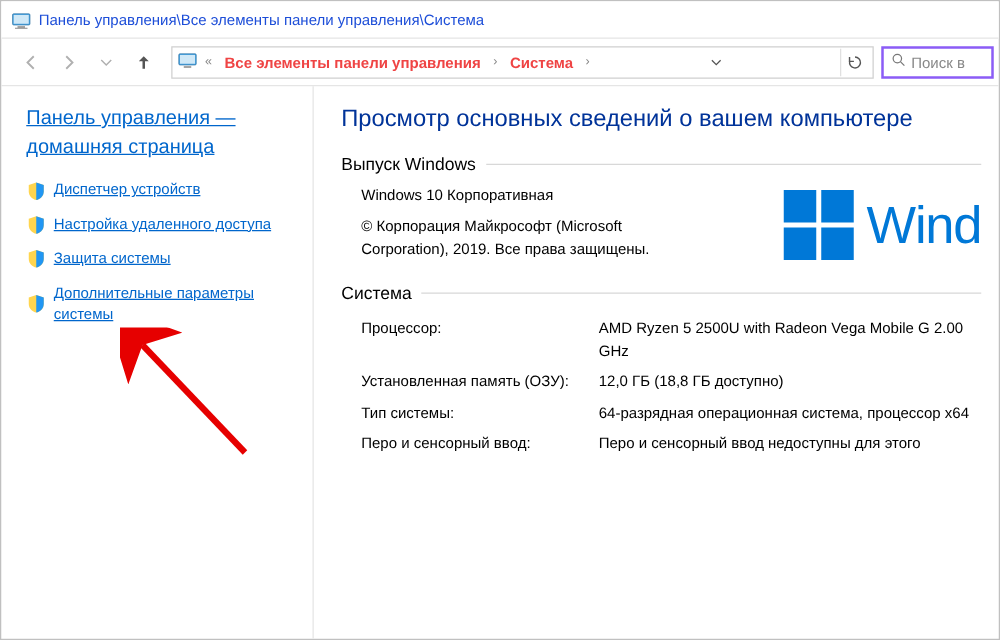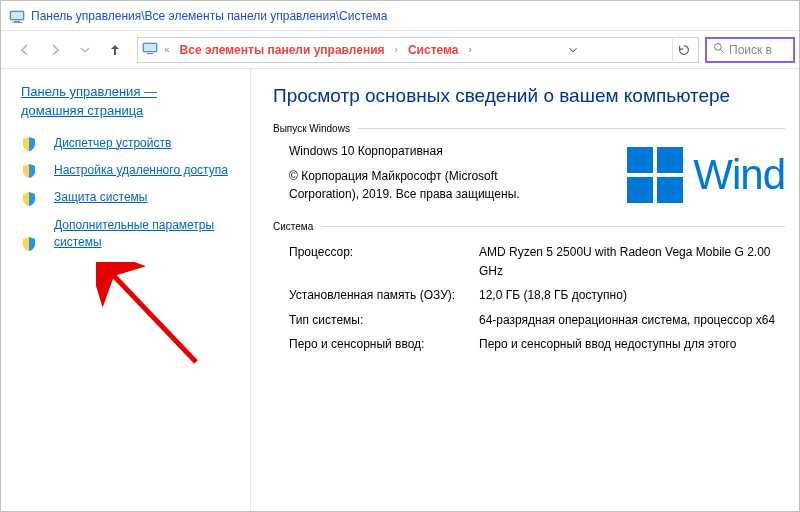--- a/index.html
+++ b/index.html
@@ -69,29 +69,29 @@
   
   .body { display: flex; height: calc(100% - 68px); }
   .sidebar {
     width: 250px;
     padding: 14px 12px 12px 20px;
     border-right: 1px solid #e5e5e5;
   }
   .home-link {
     color: #0066cc;
     text-decoration: underline;
-    font-size: 13px;
+    font-size: 16px;
     line-height: 1.45;
     display: inline;
   }
   .side-list { margin-top: 14px; }
   .side-item {
     display: flex;
-    align-items: flex-end;
-    gap: 17px;
+    align-items: center;
+    gap: 6px;
     margin-bottom: 10px;
     cursor: pointer;
   }
   .side-item .shield { flex: 0 0 16px; height: 16px; margin-top: 1px; }
   .side-item .link {
     color: #0066cc;
     text-decoration: underline;
     font-size: 12px;
     line-height: 1.45;
   }
@@ -103,21 +103,21 @@
     position: relative;
   }
   .page-heading {
     color: #003399;
     font-size: 19px;
     font-weight: 400;
     margin: 0 0 16px 0;
   }
   .group { margin-bottom: 14px; position: relative; }
   .group-header {
-    font-size: 10px;
+    font-size: 14px;
     margin-bottom: 8px;
     position: relative;
     display: flex;
     align-items: center;
   }
   .group-header .label { padding-right: 6px; background: #fff; z-index: 1; }
   .group-header::after {
     content: "";
     flex: 1;
     height: 1px;

